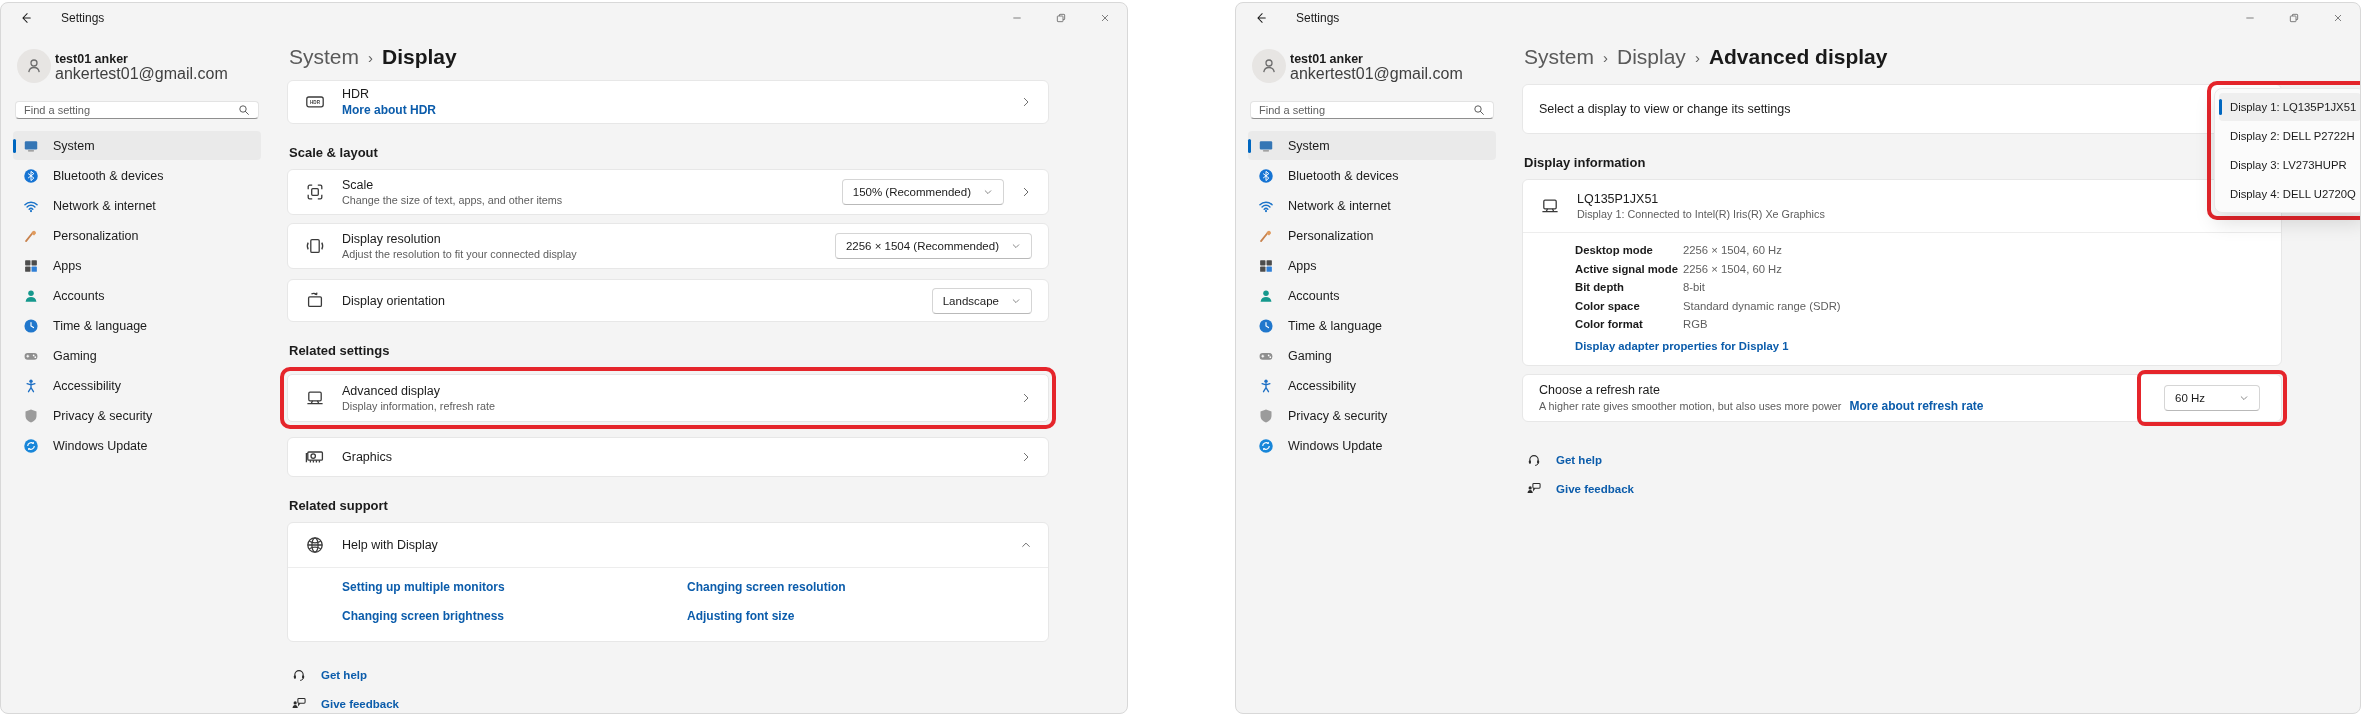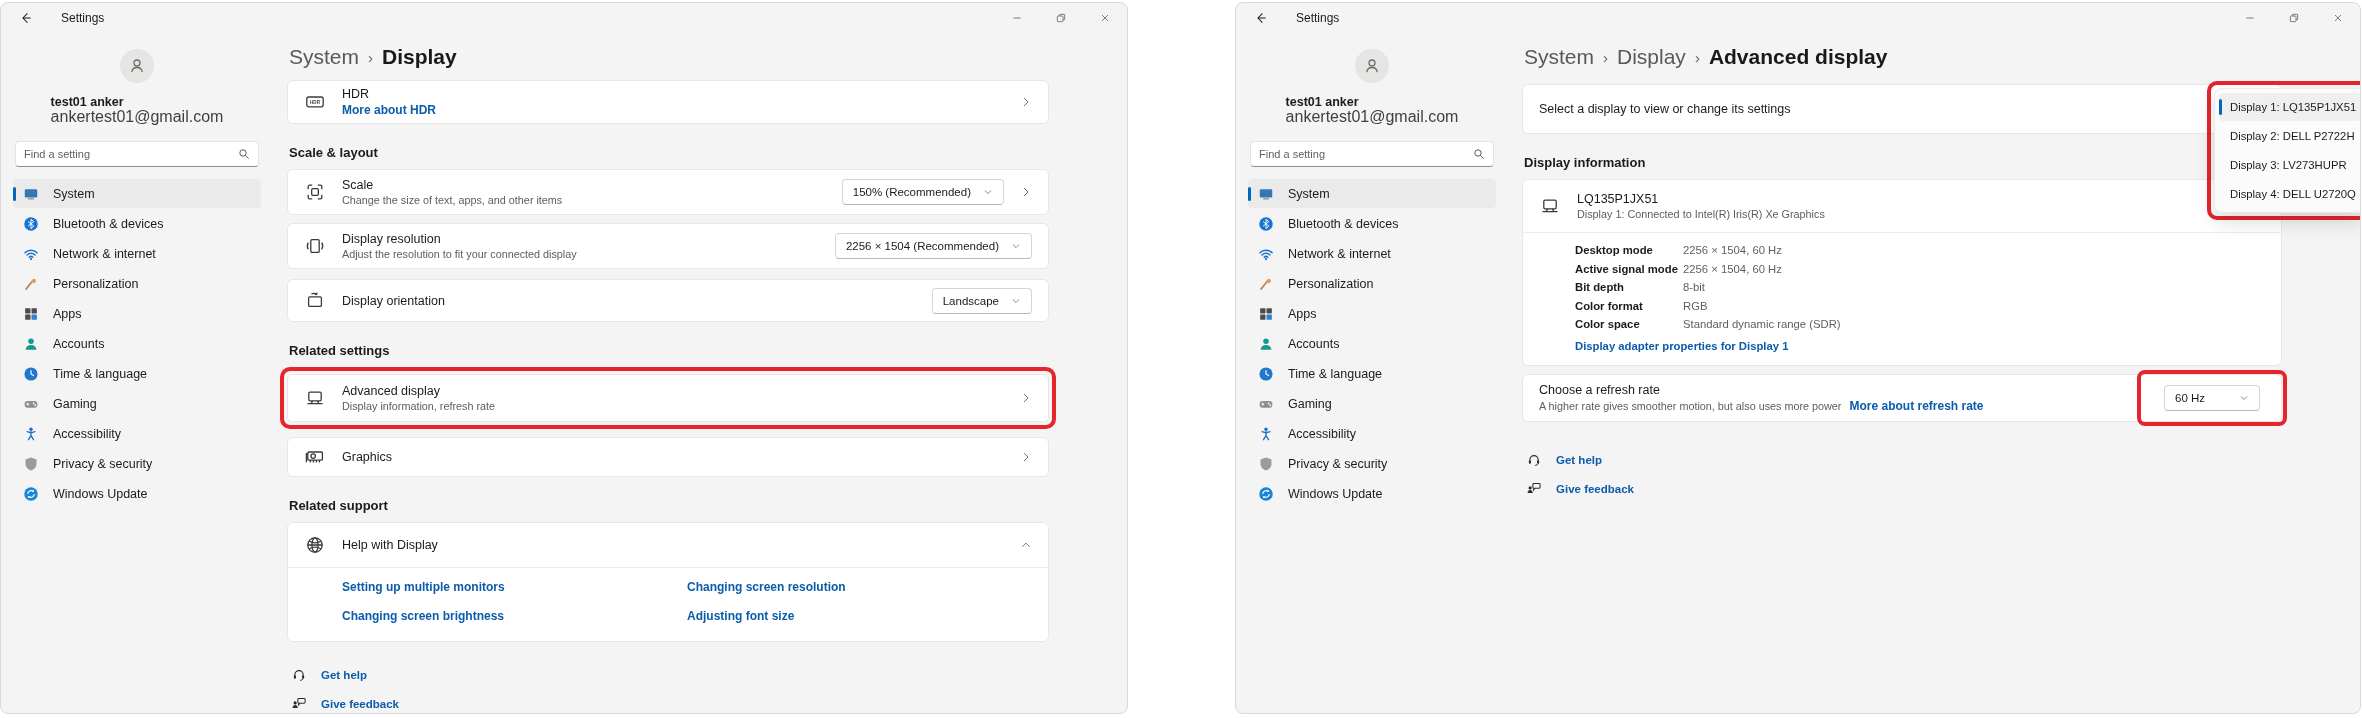--- a/index.html
+++ b/index.html
@@ -29,26 +29,26 @@
   .back-btn{width:30px;height:24px;display:flex;align-items:center;justify-content:center;
     color:#1b1b1b;border-radius:4px;}
   .app-title{font-size:12px;margin-left:20px;color:#1b1b1b;}
   .win-controls{margin-left:auto;display:flex;height:100%;}
   .wc-btn{width:44px;height:100%;display:flex;align-items:center;justify-content:center;color:#6b6b6b;}
 
   .win-body{display:flex;height:682px;}
 
   
   .sidebar{width:272px;flex:none;padding:4px 10px 0 10px;}
-  .user-row{display:flex;align-items:center;gap:12px;padding:12px 6px 6px 6px;flex-direction:column;}
+  .user-row{display:flex;align-items:center;gap:4px;padding:12px 6px 6px 6px;}
   .avatar{width:34px;height:34px;border-radius:50%;background:#e7e5e3;color:#6d6d6d;
     display:flex;align-items:center;justify-content:center;flex:none;}
   .user-name{font-size:12.5px;font-weight:700;line-height:15px;}
   .user-email{font-size:16px;color:#3f3f3f;line-height:13px;}
-  .search-box{margin:12px 4px 12px 4px;height:26px;background:#fff;border:1px solid #e3e3e3;
+  .search-box{margin:12px 4px 12px 4px;height:18px;background:#fff;border:1px solid #e3e3e3;
     border-bottom-color:#8f8f8f;border-radius:4px;display:flex;align-items:center;padding:0 8px;}
   .search-box input{border:none;outline:none;flex:1;font-size:11px;color:#1b1b1b;background:transparent;
     font-family:"Liberation Sans",sans-serif;}
   .search-box input::placeholder{color:#616161;}
   .search-ic{color:#444;}
   .nav{display:flex;flex-direction:column;gap:1px;padding:0 2px;}
   .nav-item{position:relative;display:flex;align-items:center;gap:14px;height:29px;
     padding:0 10px;border-radius:4px;font-size:12.5px;color:#1b1b1b;cursor:default;}
   .nav-item.active{background:#eaeaea;}
   .nav-item.active::before{content:"";position:absolute;left:0;top:7.5px;width:3px;height:14px;
@@ -689,26 +689,26 @@
             </div>
             <div class="detail-row">
               <span class="d-label">Active signal mode</span>
               <span class="d-value">2256 × 1504, 60 Hz</span>
             </div>
             <div class="detail-row">
               <span class="d-label">Bit depth</span>
               <span class="d-value">8-bit</span>
             </div>
             <div class="detail-row">
+              <span class="d-label">Color space</span>
+              <span class="d-value">Standard dynamic range (SDR)</span>
+            </div>
+            <div class="detail-row">
               <span class="d-label">Color format</span>
               <span class="d-value">RGB</span>
-            </div>
-            <div class="detail-row">
-              <span class="d-label">Color space</span>
-              <span class="d-value">Standard dynamic range (SDR)</span>
             </div>
           </div>
         <a class="blue-link adapter-link">Display adapter properties for Display 1</a>
       </div>
 
       <div class="card refresh-card">
         <span class="card-text">
           <span class="card-title">Choose a refresh rate</span>
           <span class="desc-line">
             <span class="card-desc">A higher rate gives smoother motion, but also uses more power</span>

